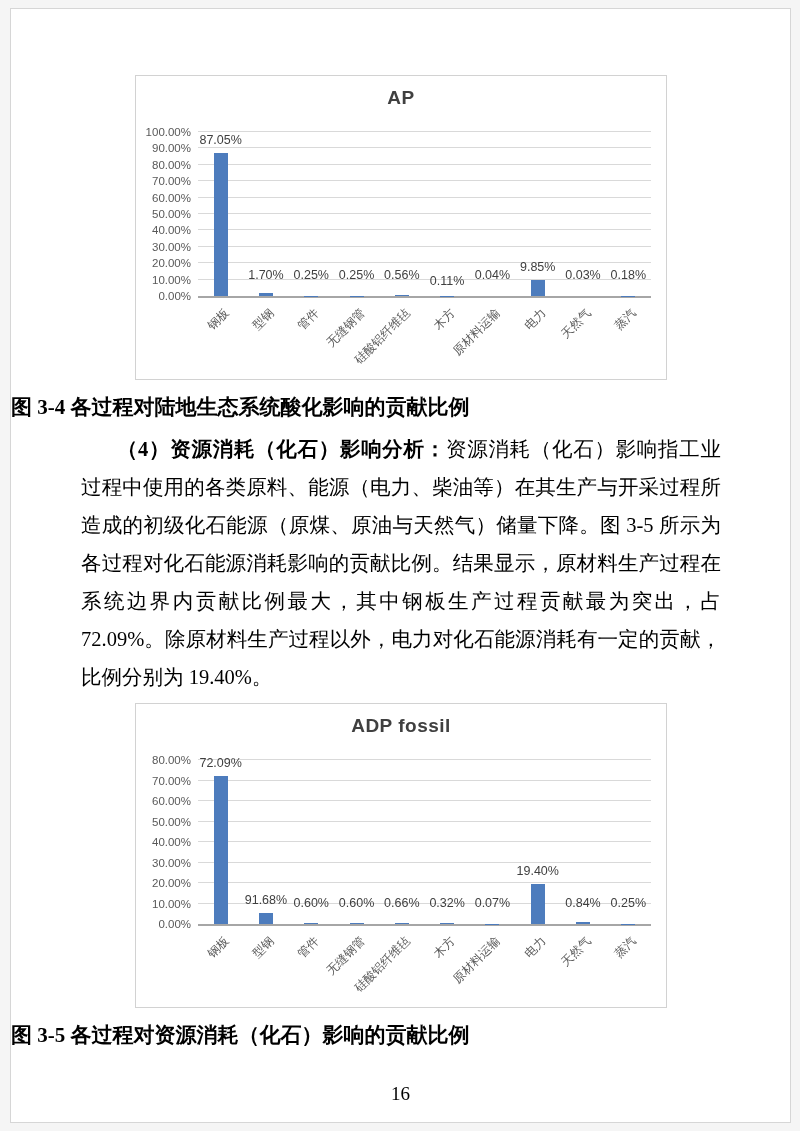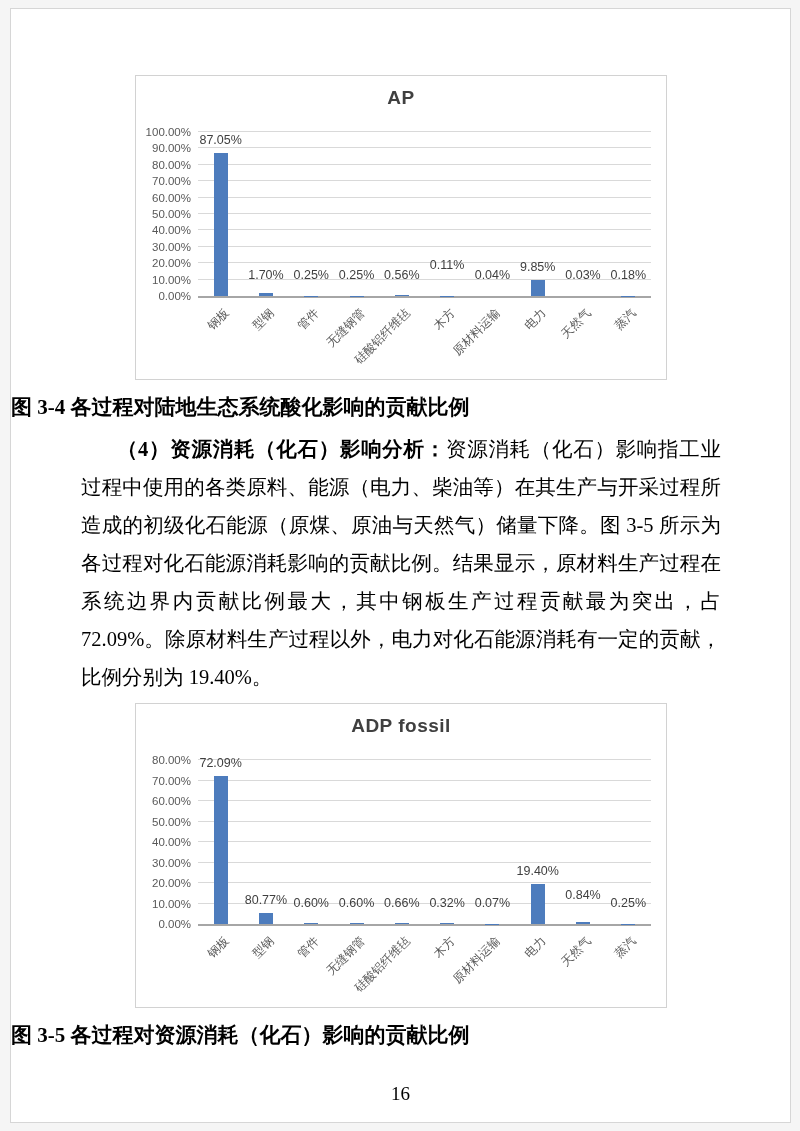--- a/index.html
+++ b/index.html
@@ -119,21 +119,21 @@
             <div class="vlabel" style="bottom: 14px;">0.25%</div>
             <div class="xlabel">无缝钢管</div>
           </div>
           <div class="col">
             <div class="bar" style="height: 0.9184px; background: rgb(77, 124, 189);"></div>
             <div class="vlabel" style="bottom: 14px;">0.56%</div>
             <div class="xlabel">硅酸铝纤维毡</div>
           </div>
           <div class="col">
             <div class="bar" style="height: 0.1804px; background: rgb(77, 124, 189);"></div>
-            <div class="vlabel" style="bottom: 24px;">0.11%</div>
+            <div class="vlabel" style="bottom: 8px;">0.11%</div>
             <div class="xlabel">木方</div>
           </div>
           <div class="col">
             <div class="bar" style="height: 0.0656px; background: rgb(77, 124, 189);"></div>
             <div class="vlabel" style="bottom: 14px;">0.04%</div>
             <div class="xlabel">原材料运输</div>
           </div>
           <div class="col">
             <div class="bar" style="height: 16.154px; background: rgb(77, 124, 189);"></div>
             <div class="vlabel" style="bottom: 22.154px;">9.85%</div>
@@ -178,21 +178,21 @@
         <div class="gridline" style="bottom: 100%; background: rgb(217, 217, 217);"></div>
         <div class="ytick" style="bottom: calc(100% - 7px);">80.00%</div>
         <div class="cols">
           <div class="col">
             <div class="bar" style="height: 147.785px; background: rgb(77, 124, 189);"></div>
             <div class="vlabel" style="bottom: 153.785px;">72.09%</div>
             <div class="xlabel">钢板</div>
           </div>
           <div class="col">
             <div class="bar" style="height: 10.6395px; background: rgb(77, 124, 189);"></div>
-            <div class="vlabel" style="bottom: 16.6395px;">80.77%</div>
+            <div class="vlabel" style="bottom: 16.6395px;">91.68%</div>
             <div class="xlabel">型钢</div>
           </div>
           <div class="col">
             <div class="bar" style="height: 1.23px; background: rgb(77, 124, 189);"></div>
             <div class="vlabel" style="bottom: 14px;">0.60%</div>
             <div class="xlabel">管件</div>
           </div>
           <div class="col">
             <div class="bar" style="height: 1.23px; background: rgb(77, 124, 189);"></div>
             <div class="vlabel" style="bottom: 14px;">0.60%</div>
@@ -213,21 +213,21 @@
             <div class="vlabel" style="bottom: 14px;">0.07%</div>
             <div class="xlabel">原材料运输</div>
           </div>
           <div class="col">
             <div class="bar" style="height: 39.77px; background: rgb(77, 124, 189);"></div>
             <div class="vlabel" style="bottom: 45.77px;">19.40%</div>
             <div class="xlabel">电力</div>
           </div>
           <div class="col">
             <div class="bar" style="height: 1.722px; background: rgb(77, 124, 189);"></div>
-            <div class="vlabel" style="bottom: 22px;">0.84%</div>
+            <div class="vlabel" style="bottom: 14px;">0.84%</div>
             <div class="xlabel">天然气</div>
           </div>
           <div class="col">
             <div class="bar" style="height: 0.5125px; background: rgb(77, 124, 189);"></div>
             <div class="vlabel" style="bottom: 14px;">0.25%</div>
             <div class="xlabel">蒸汽</div>
           </div>
         </div>
       </div>
   </div>

